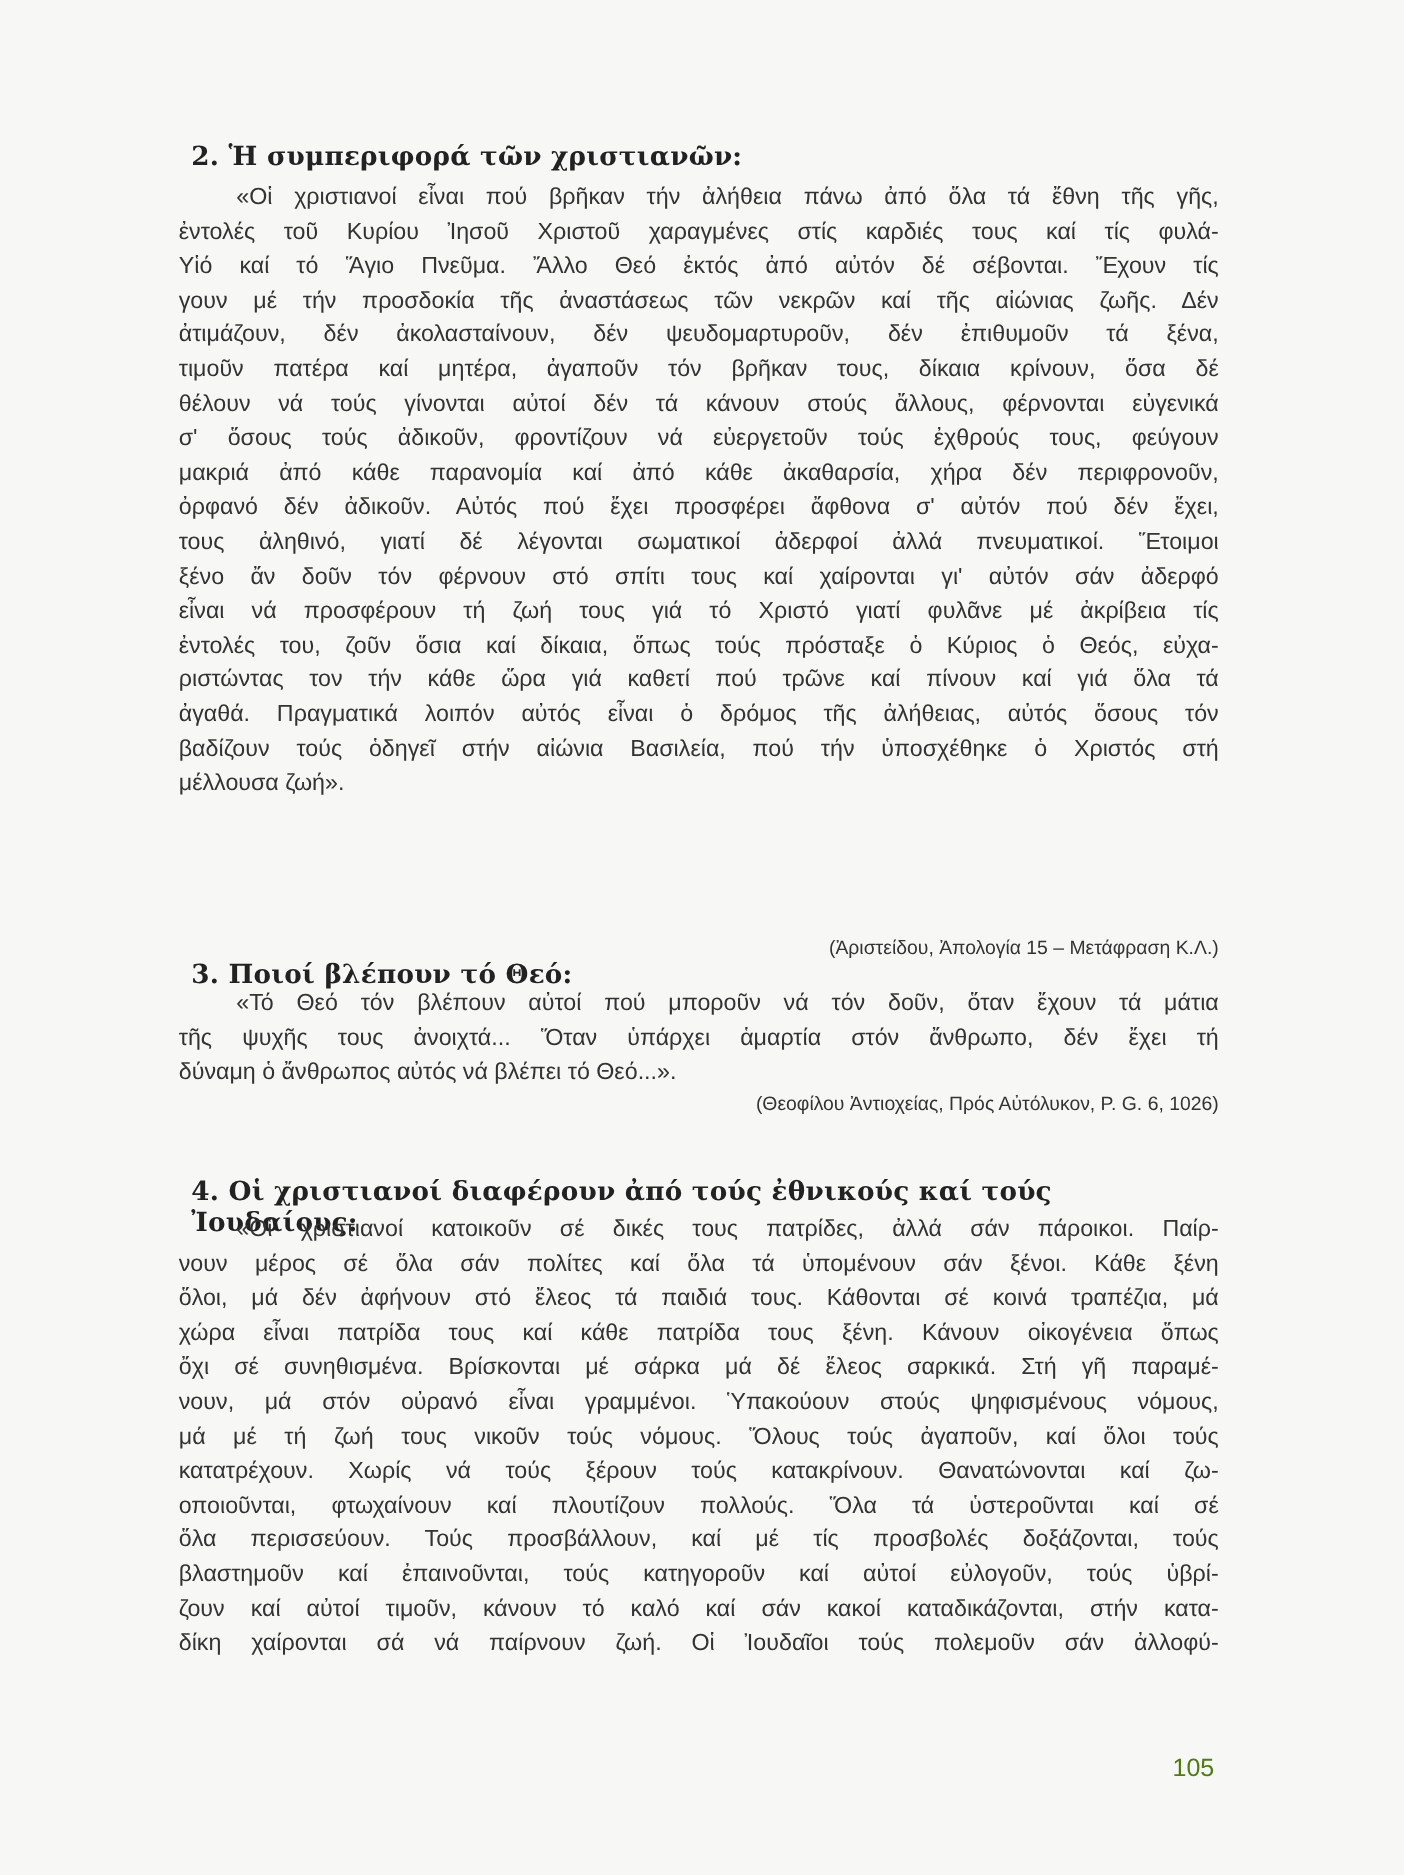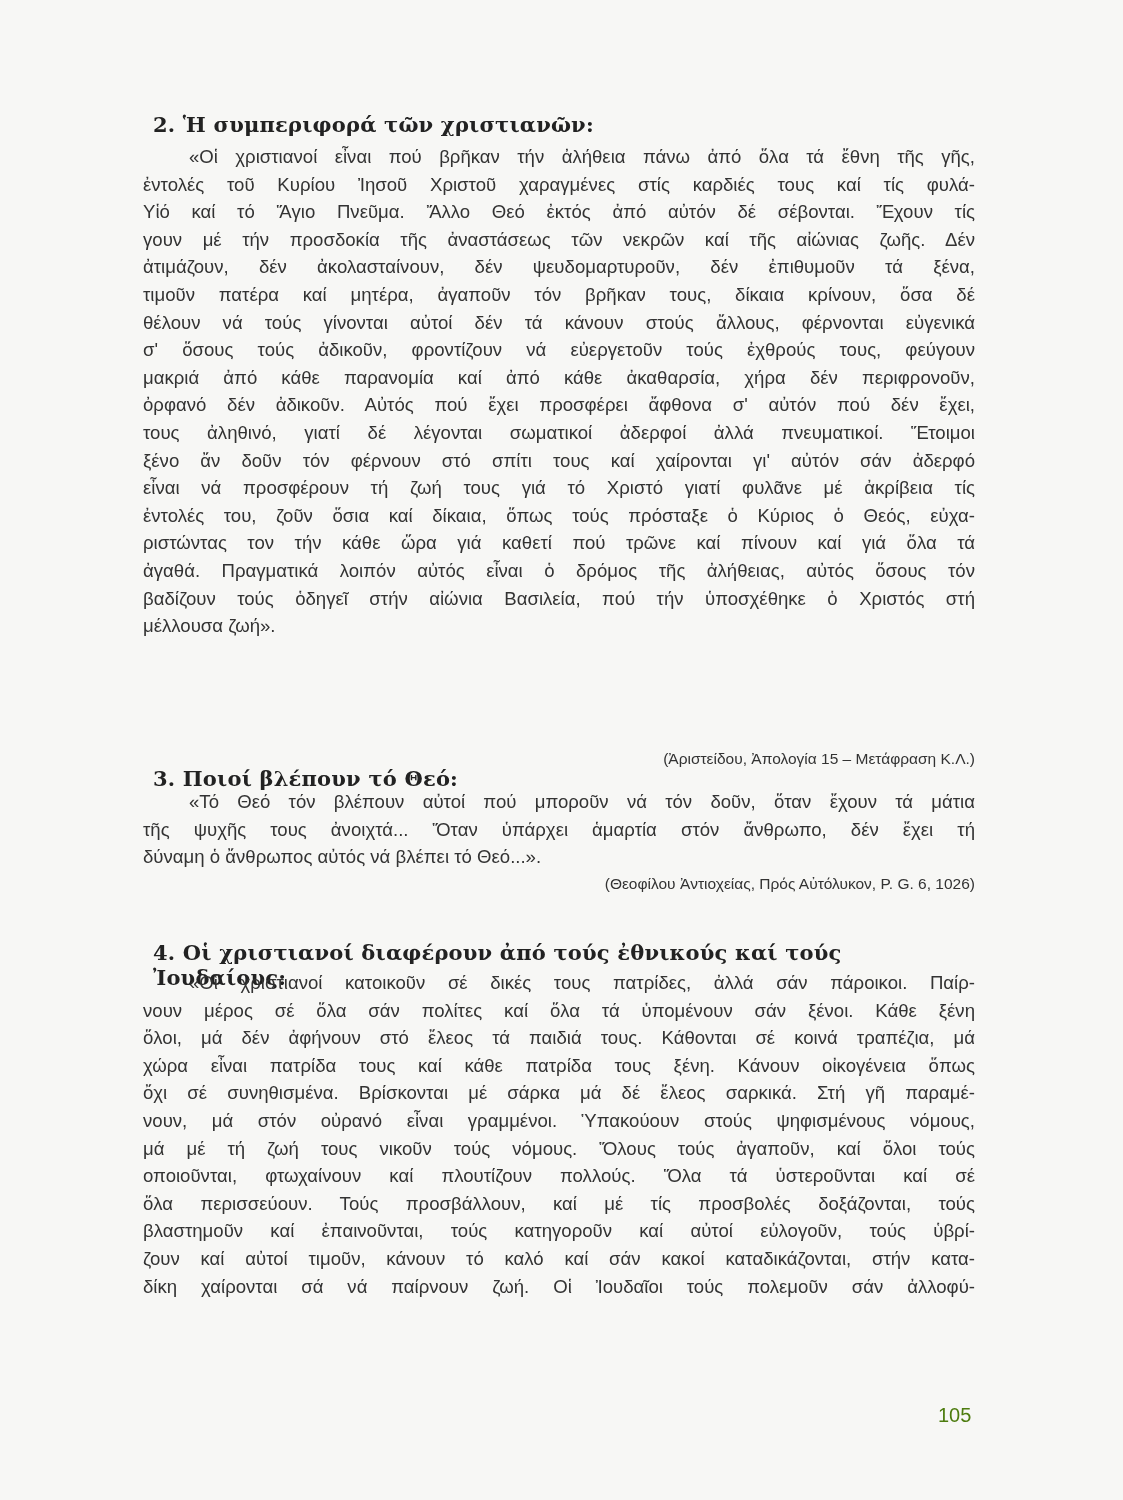--- a/index.html
+++ b/index.html
@@ -100,20 +100,21 @@
 
   <h2 id="h4" class="section-heading">4. Οἱ χριστιανοί διαφέρουν ἀπό τούς ἐθνικούς καί τούς Ἰουδαίους:</h2>
   <div id="q4" class="quote">
     <span class="line first">«Οἱ χριστιανοί κατοικοῦν σέ δικές τους πατρίδες, ἀλλά σάν πάροικοι. Παίρ-</span>
     <span class="line">νουν μέρος σέ ὅλα σάν πολίτες καί ὅλα τά ὑπομένουν σάν ξένοι. Κάθε ξένη</span>
     <span class="line">ὅλοι, μά δέν ἀφήνουν στό ἔλεος τά παιδιά τους. Κάθονται σέ κοινά τραπέζια, μά</span>
     <span class="line">χώρα εἶναι πατρίδα τους καί κάθε πατρίδα τους ξένη. Κάνουν οἰκογένεια ὅπως</span>
     <span class="line">ὄχι σέ συνηθισμένα. Βρίσκονται μέ σάρκα μά δέ ἔλεος σαρκικά. Στή γῆ παραμέ-</span>
     <span class="line">νουν, μά στόν οὐρανό εἶναι γραμμένοι. Ὑπακούουν στούς ψηφισμένους νόμους,</span>
     <span class="line">μά μέ τή ζωή τους νικοῦν τούς νόμους. Ὅλους τούς ἀγαποῦν, καί ὅλοι τούς</span>
+    <span class="line">κατατρέχουν. Χωρίς νά τούς ξέρουν τούς κατακρίνουν. Θανατώνονται καί ζω-</span>
     <span class="line">οποιοῦνται, φτωχαίνουν καί πλουτίζουν πολλούς. Ὅλα τά ὑστεροῦνται καί σέ</span>
     <span class="line">ὅλα περισσεύουν. Τούς προσβάλλουν, καί μέ τίς προσβολές δοξάζονται, τούς</span>
     <span class="line">βλαστημοῦν καί ἐπαινοῦνται, τούς κατηγοροῦν καί αὐτοί εὐλογοῦν, τούς ὑβρί-</span>
     <span class="line">ζουν καί αὐτοί τιμοῦν, κάνουν τό καλό καί σάν κακοί καταδικάζονται, στήν κατα-</span>
     <span class="line">δίκη χαίρονται σά νά παίρνουν ζωή. Οἱ Ἰουδαῖοι τούς πολεμοῦν σάν ἀλλοφύ-</span>
   </div>
 </div>
 
 <div class="page-number">105</div>
 

